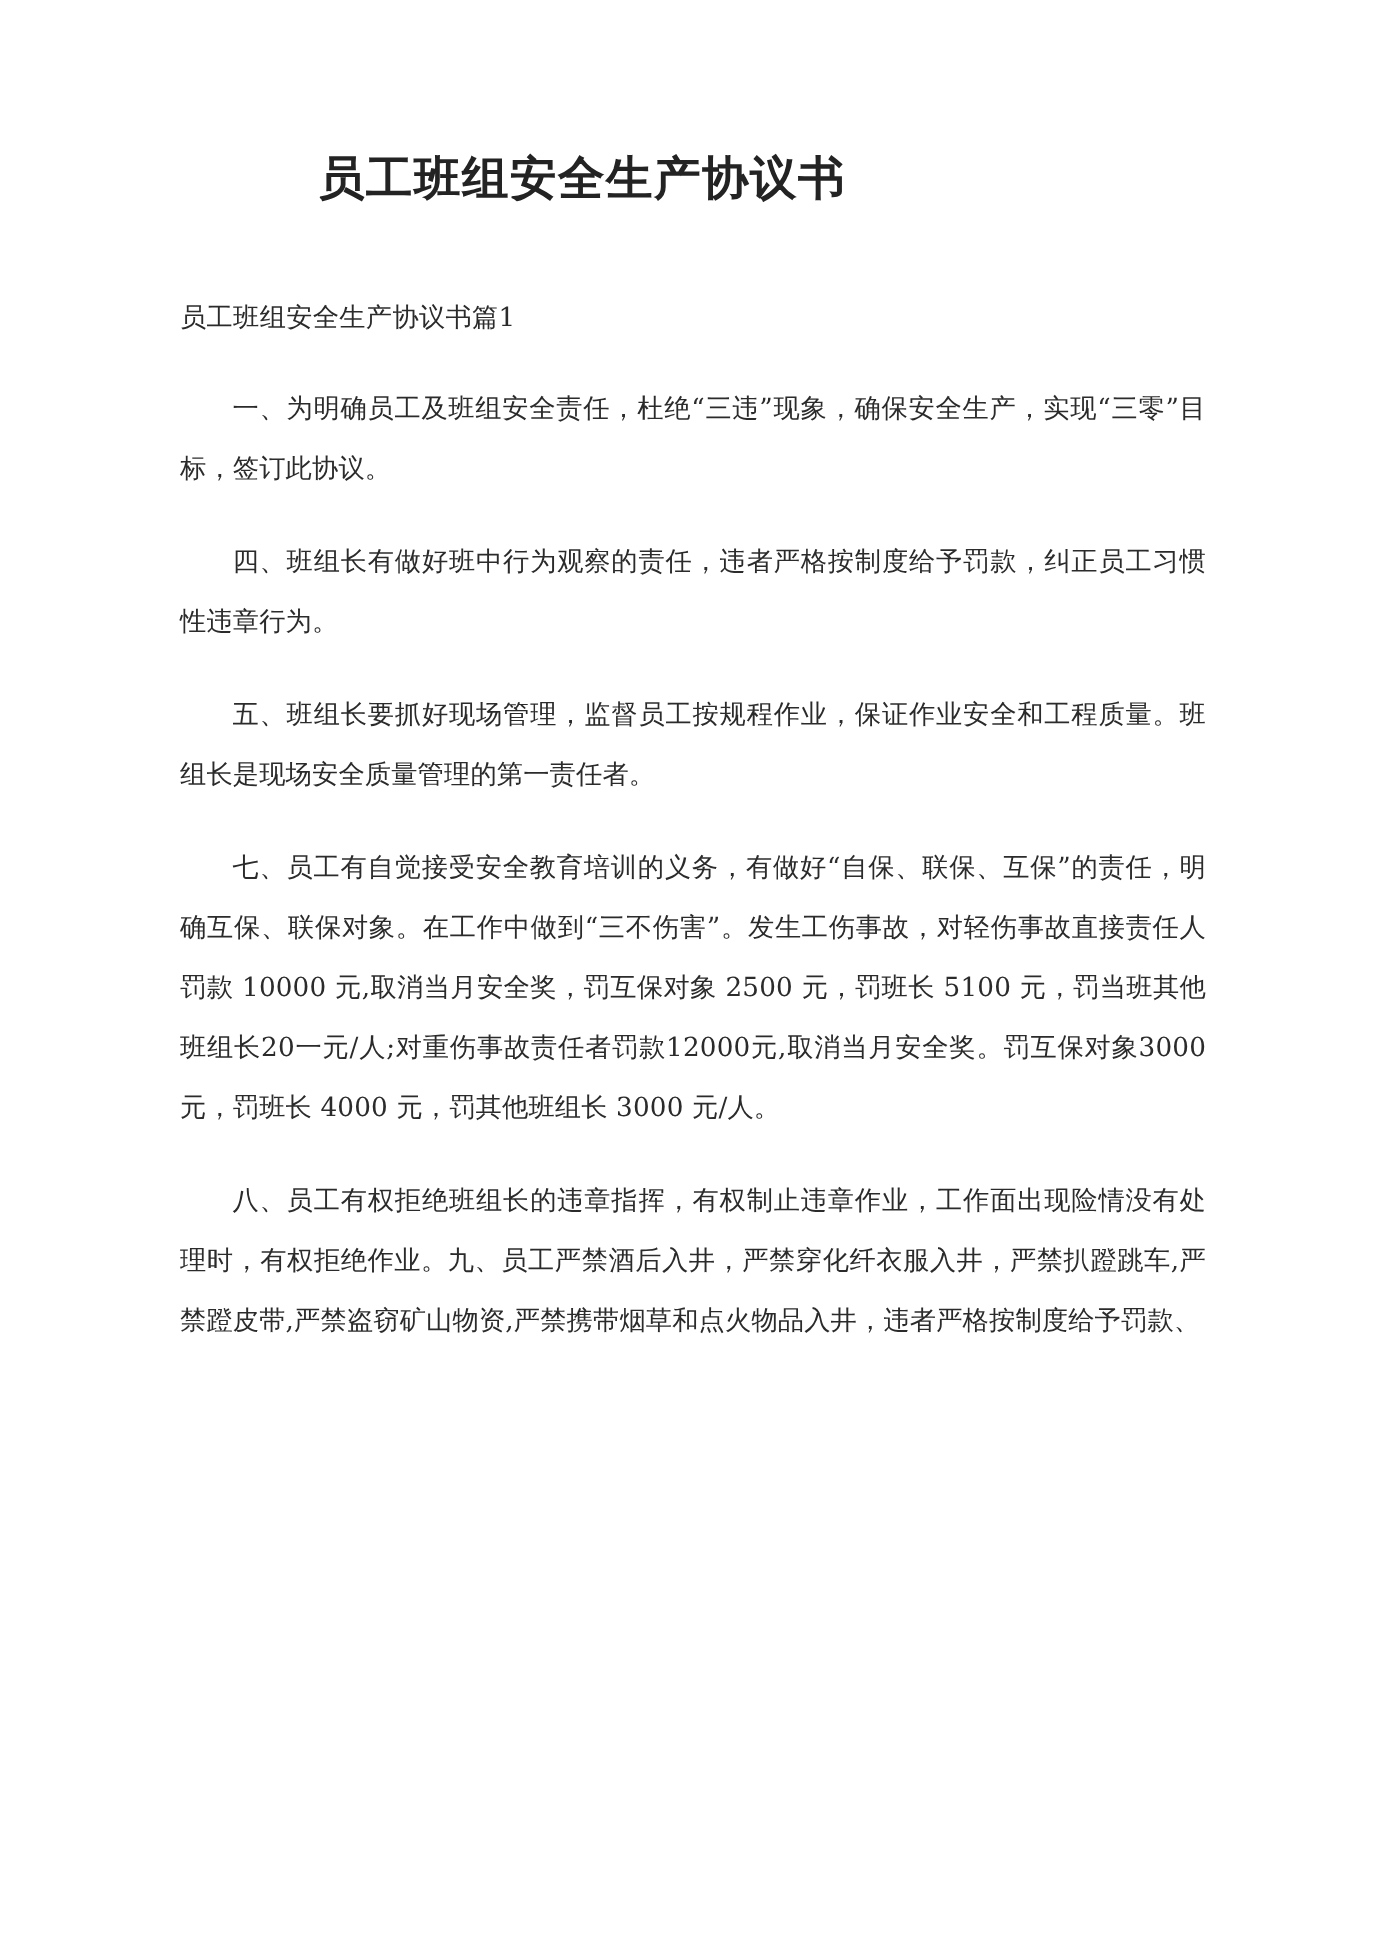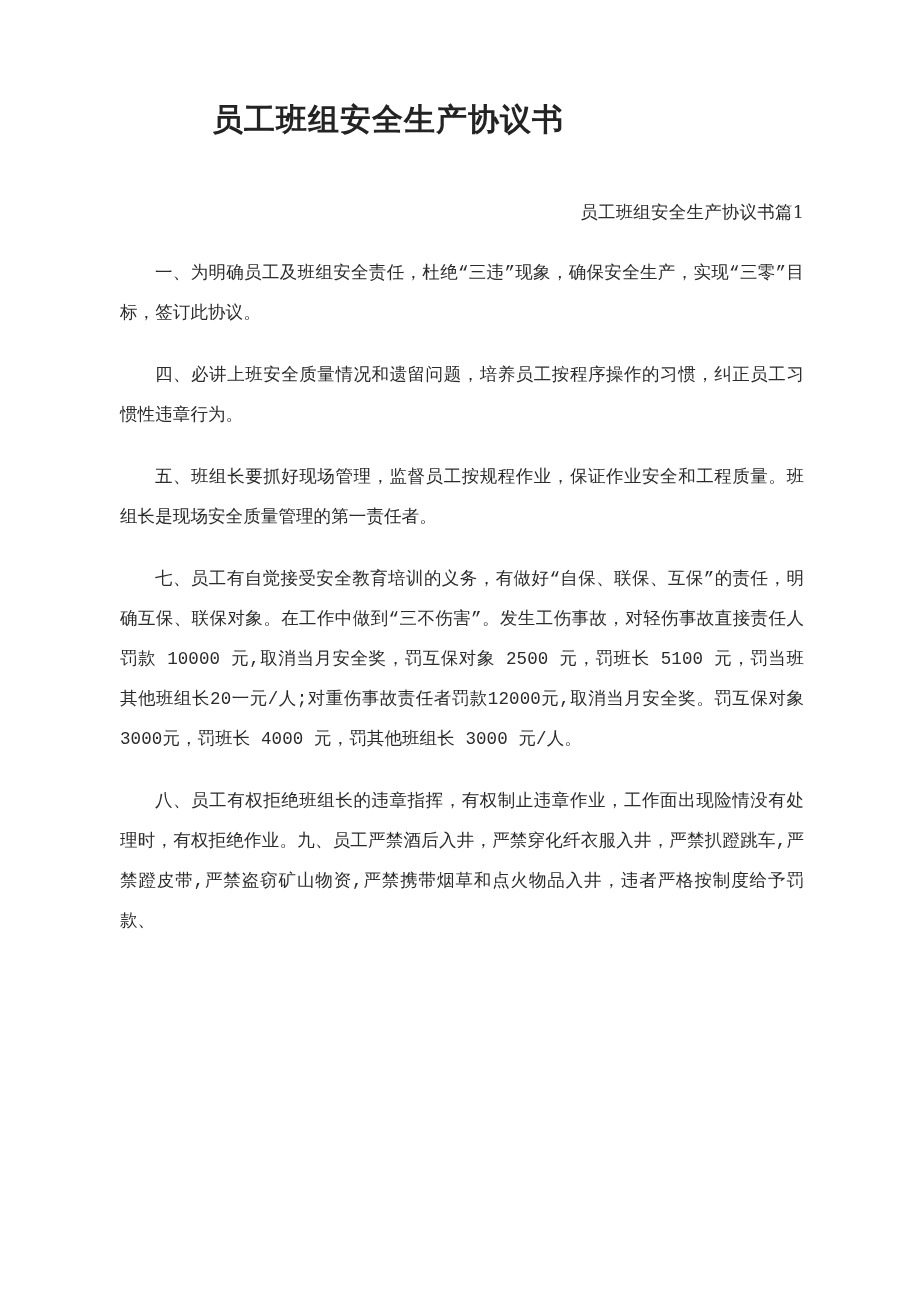--- a/index.html
+++ b/index.html
@@ -36,34 +36,33 @@
   }
   .content-inner {
     width: 684px;
     margin-left: 120px;
   }
   .section-heading {
     font-size: 17.5px;
     line-height: 30px;
     margin: 0;
     padding-top: 56px;
-    text-align: right;
+    text-align: left;
     color: #2b2b2b;
     letter-spacing: 0.2px;
   }
   .para {
     font-size: 17.5px;
     line-height: 40px;
     margin: 0;
     text-align: justify;
     text-justify: inter-ideograph;
     text-indent: 2em;
     color: #2b2b2b;
     letter-spacing: 0.1px;
-    font-family: Liberation Mono, monospace;
   }
   .para.first-para {
     padding-top: 26px;
   }
   .para + .para {
     padding-top: 22px;
   }
   .spacer-bottom {
     height: 40px;
   }
@@ -76,21 +75,21 @@
   <h1 class="doc-title">员工班组安全生产协议书</h1>
 
   <div class="content-inner">
 
     <div class="section-heading">员工班组安全生产协议书篇1</div>
 
     <p class="para first-para">一、为明确员工及班组安全责任，杜绝“三违”现象，确保安全生产，实现“三零”目标，签订此协议。</p>
 
 
 
-    <p class="para">四、必讲上班安全质量情况和遗留问题，培养员工按程序操作的习惯，纠正员工习惯性违章行为。</p>
+    <p class="para">四、班组长有做好班中行为观察的责任，违者严格按制度给予罚款，纠正员工习惯性违章行为。</p>
 
     <p class="para">五、班组长要抓好现场管理，监督员工按规程作业，保证作业安全和工程质量。班组长是现场安全质量管理的第一责任者。</p>
 
 
     <p class="para">七、员工有自觉接受安全教育培训的义务，有做好“自保、联保、互保”的责任，明确互保、联保对象。在工作中做到“三不伤害”。发生工伤事故，对轻伤事故直接责任人罚款 10000 元,取消当月安全奖，罚互保对象 2500 元，罚班长 5100 元，罚当班其他班组长20一元/人;对重伤事故责任者罚款12000元,取消当月安全奖。罚互保对象3000元，罚班长 4000 元，罚其他班组长 3000 元/人。</p>
 
     <p class="para">八、员工有权拒绝班组长的违章指挥，有权制止违章作业，工作面出现险情没有处理时，有权拒绝作业。九、员工严禁酒后入井，严禁穿化纤衣服入井，严禁扒蹬跳车,严禁蹬皮带,严禁盗窃矿山物资,严禁携带烟草和点火物品入井，违者严格按制度给予罚款、</p>
 
     <div class="spacer-bottom"></div>
 

